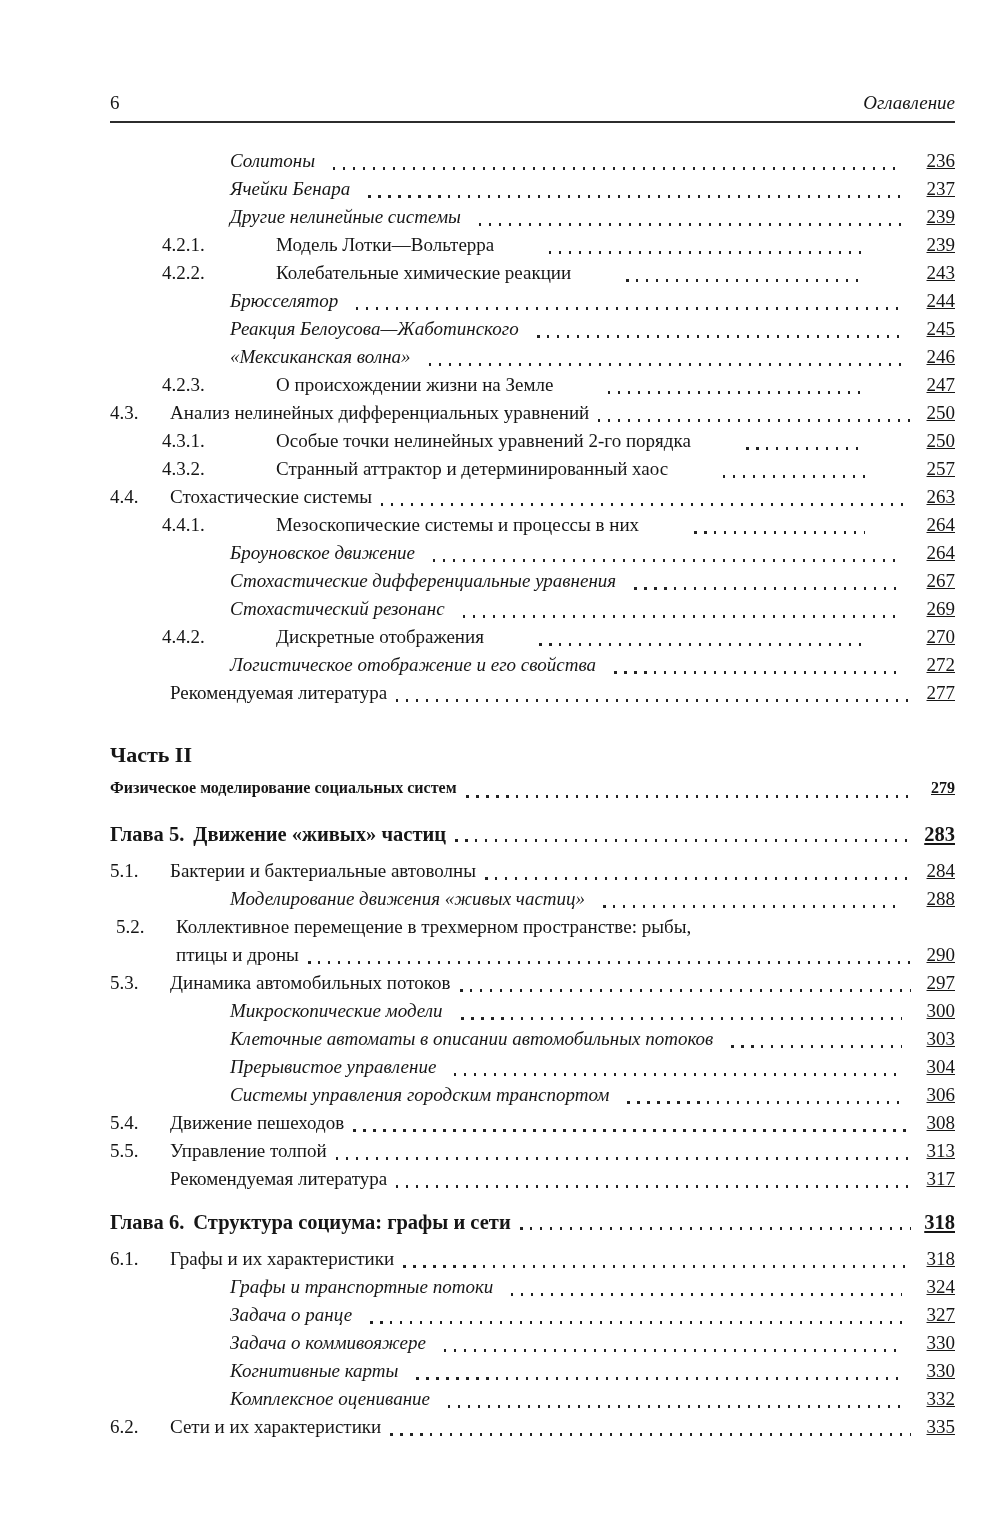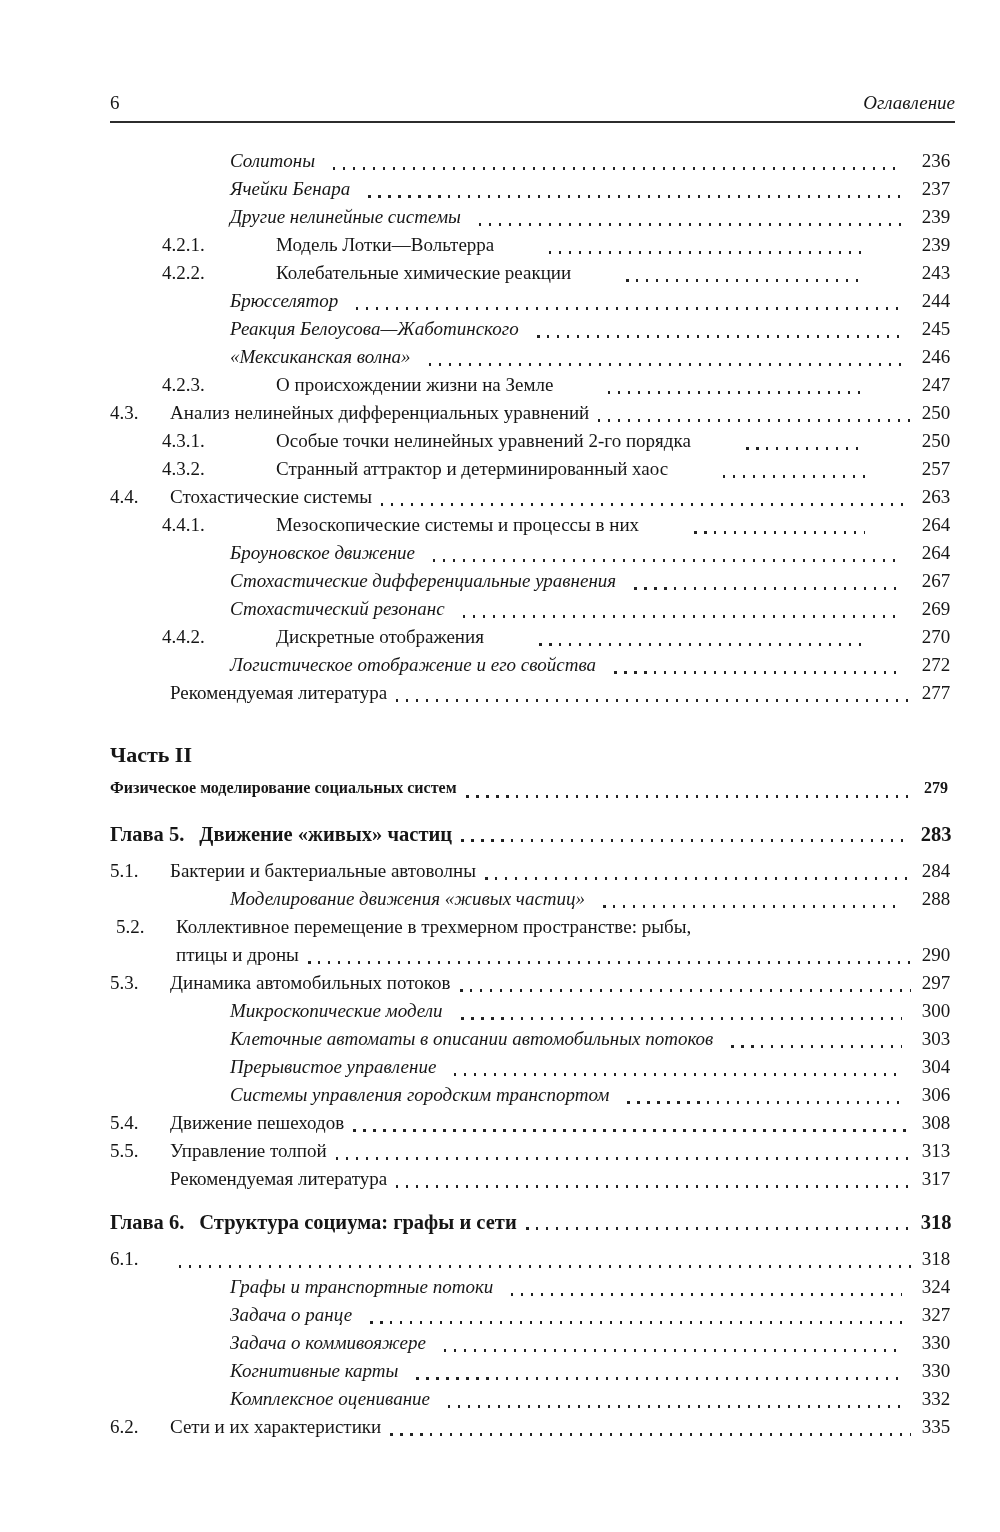--- a/index.html
+++ b/index.html
@@ -44,21 +44,22 @@
     min-width: 14px;
     height: 3px;
     align-self: flex-end;
     margin: 0 6px 5px 9px;
     background-image: repeating-linear-gradient(to right,
       #222 0, #222 2.5px, transparent 2.5px, transparent 10px);
   }
   .pagenum {
     flex: 0 0 auto;
     min-width: 38px;
-    text-align: center;
+    text-align: right;
+    text-decoration: underline;
   }
 
   
   .s1 .num { min-width: 60px; }
   .s2 { padding-left: 52px; gap: 46px; }
   .s2 .num { min-width: 68px; }
   .it  { padding-left: 120px; gap: 9px; }
   .it .label { font-style: italic; }
   .lit { padding-left: 60px; }
 
@@ -67,21 +68,21 @@
   .multi .line1 { display: flex; align-items: flex-end; }
   .multi .line1 .num { flex: 0 0 auto; min-width: 60px; }
   .multi .line2 { display: flex; align-items: flex-end; padding-left: 60px; }
 
   
   .chapter {
     font-weight: bold;
     font-size: 20.5px;
     margin: 15px 0 9px 0;
   }
-  .chapter .num { margin-right: 15px; }
+  .chapter .num { margin-right: 9px; }
   .chapter .dots { margin-bottom: 6px; }
 
   
   .part-block { margin: 32px 0 10px 0; }
   .part-line1 {
     font-weight: bold;
     font-size: 22px;
     line-height: 32px;
   }
   .part-row {
@@ -291,20 +292,21 @@
         <span class="pagenum">317</span>
       </div>
       <div class="row chapter">
         <span class="num">Глава 6.</span>
         <span class="label">Структура социума: графы и сети</span>
         <span class="dots"></span>
         <span class="pagenum">318</span>
       </div>
       <div class="row s1">
         <span class="num">6.1.</span>
+        <span class="label">Графы и их характеристики</span>
         <span class="dots"></span>
         <span class="pagenum">318</span>
       </div>
       <div class="row it">
         <span class="label">Графы и транспортные потоки</span>
         <span class="dots"></span>
         <span class="pagenum">324</span>
       </div>
       <div class="row it">
         <span class="label">Задача о ранце</span>

